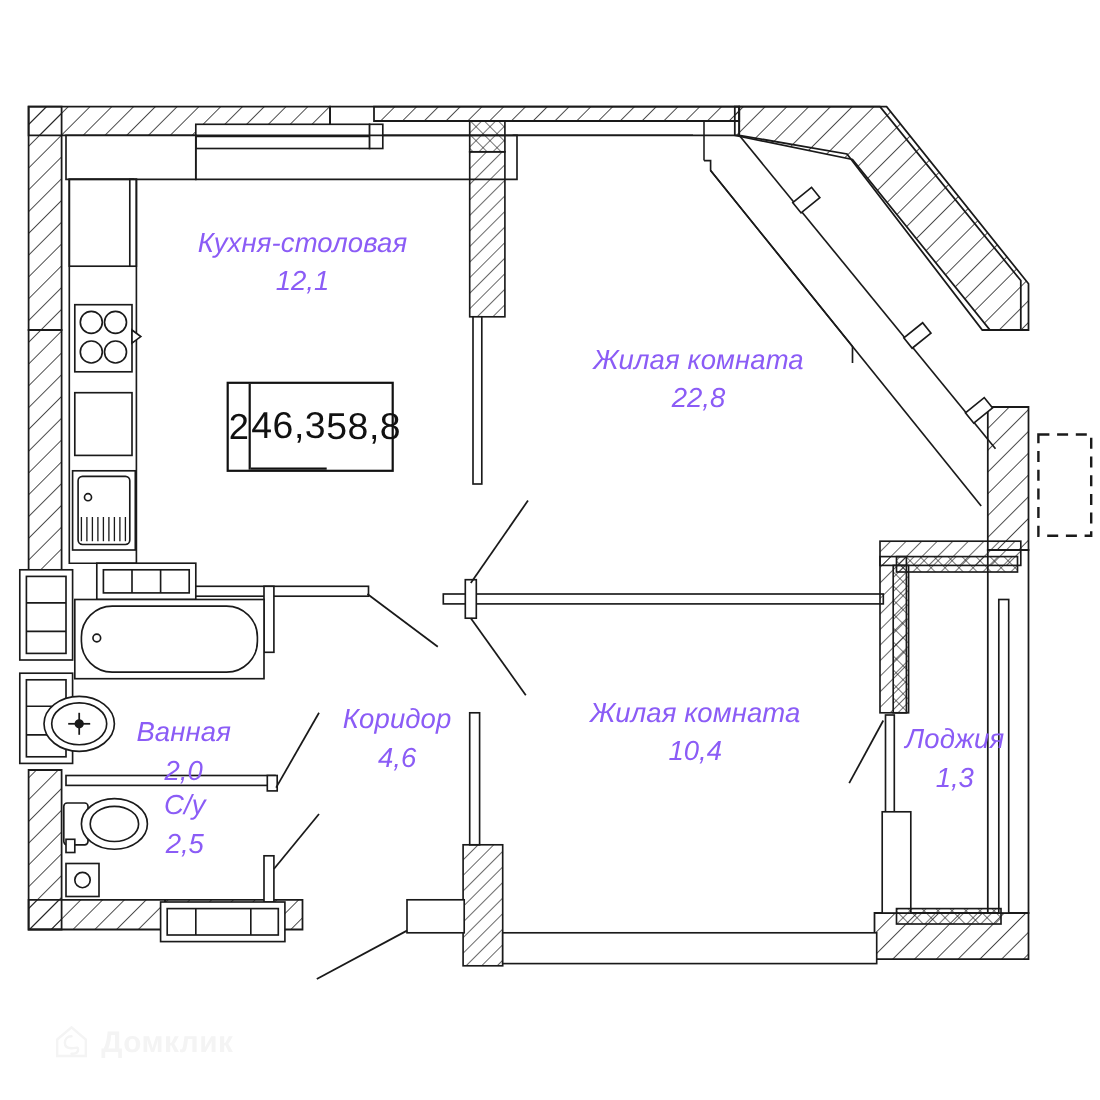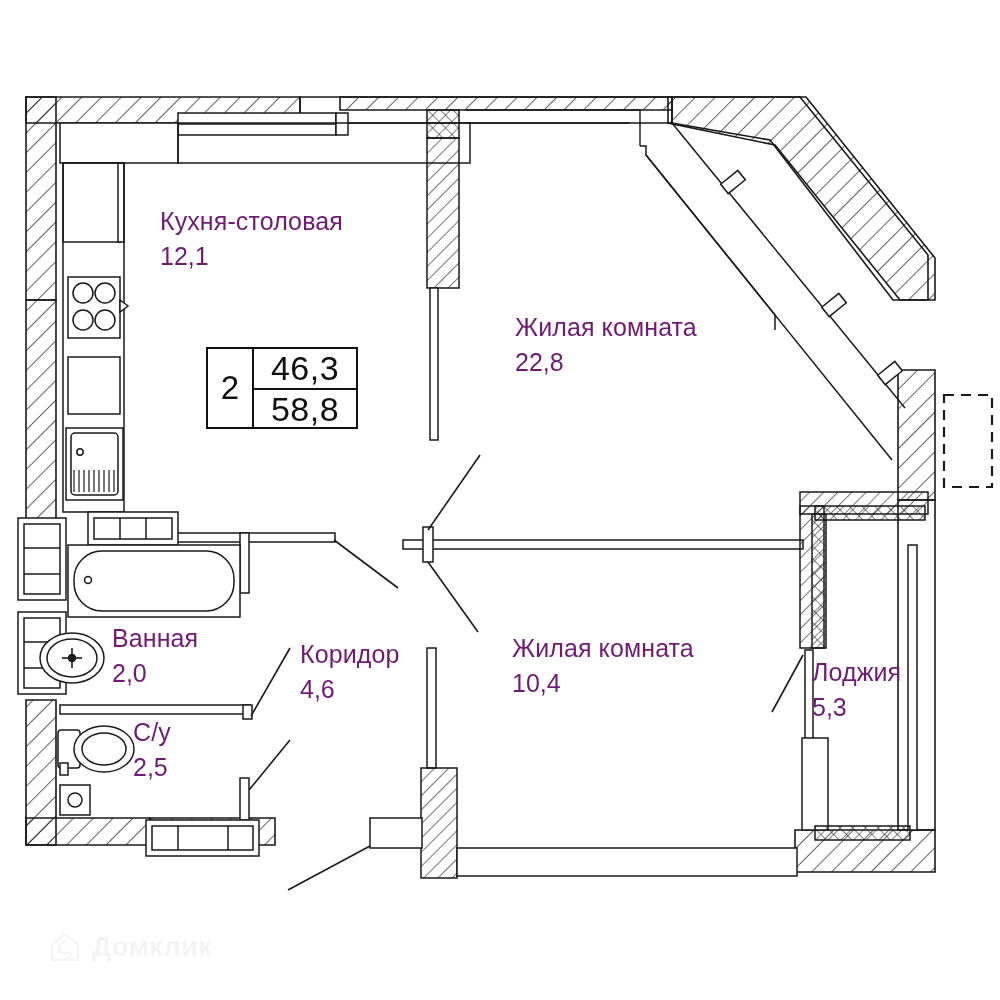--- a/index.html
+++ b/index.html
@@ -19,25 +19,27 @@
   }
   #floorplan-svg {
     position: absolute;
     left: 0;
     top: 0;
     width: 1000px;
     height: 1000px;
   }
   .room-label {
     position: absolute;
-    color: #701a75;
+    text-align: center;
+    color: #8b5cf6;
     font-family: "Liberation Sans", sans-serif;
     white-space: nowrap;
     line-height: 1.18;
     pointer-events: none;
+    font-style: italic;
   }
   .room-label .rl-name {
     display: block;
     font-size: 25px;
     letter-spacing: 0.1px;
   }
   .room-label .rl-area {
     display: block;
     font-size: 25px;
     margin-top: 5px;
@@ -59,21 +61,22 @@
     display: flex;
     align-items: center;
     justify-content: center;
     border-right: 2px solid #111;
     font-size: 33px;
     color: #111;
   }
   #area-badge .areas-cell {
     flex: 1;
     display: flex;
-    flex-direction: column;
+    flex-direction: row;
+    justify-content: flex-end;
   }
   #area-badge .areas-cell div {
     flex: 1;
     display: flex;
     align-items: center;
     justify-content: center;
     font-size: 34px;
     color: #111;
     letter-spacing: 0.5px;
   }
@@ -310,38 +313,38 @@
   <div class="room-label" style="left:515px; top:313px; width:240px;">
     <span class="rl-name">Жилая комната</span>
     <span class="rl-area">22,8</span>
   </div>
 
   <div class="room-label" style="left:512px; top:634px; width:240px;">
     <span class="rl-name">Жилая комната</span>
     <span class="rl-area">10,4</span>
   </div>
 
-  <div class="room-label" style="left:112px; top:624px; width:110px;">
+  <div class="room-label" style="left:112px; top:652px; width:110px;">
     <span class="rl-name">Ванная</span>
     <span class="rl-area">2,0</span>
   </div>
 
   <div class="room-label" style="left:133px; top:718px; width:70px;">
     <span class="rl-name">С/у</span>
     <span class="rl-area">2,5</span>
   </div>
 
   <div class="room-label" style="left:300px; top:640px; width:122px;">
     <span class="rl-name">Коридор</span>
     <span class="rl-area">4,6</span>
   </div>
 
   <div class="room-label" style="left:812px; top:658px; width:112px;">
     <span class="rl-name">Лоджия</span>
-    <span class="rl-area">5,3</span>
+    <span class="rl-area">1,3</span>
   </div>
 
   <div id="area-badge">
     <div class="rooms-cell">2</div>
     <div class="areas-cell">
       <div class="a-total">46,3</div>
       <div class="a-loggia">58,8</div>
     </div>
   </div>
 

